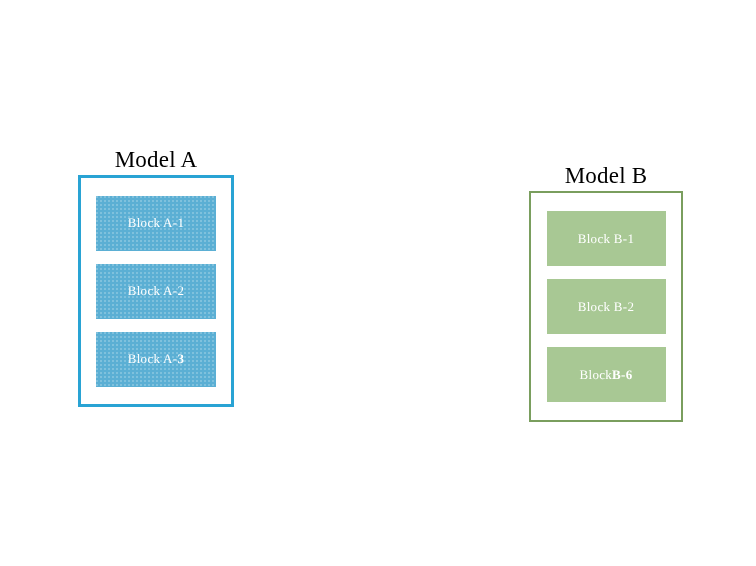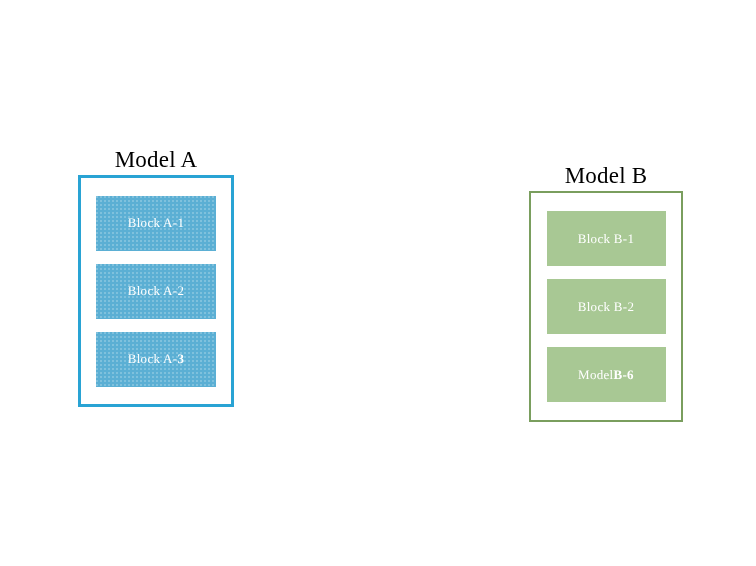--- a/index.html
+++ b/index.html
@@ -145,20 +145,20 @@
         <span>Block B-</span>
           <span>1</span>
       </div>
 
       <div class="block">
         <span>Block B-</span>
           <span>2</span>
       </div>
 
       <div class="block">
-        <span>Model </span>
+        <span>Block </span>
           <span class="emph">B-6</span>
       </div>
 
     </div>
   </div>
 
 </div>
 
 </body></html>

